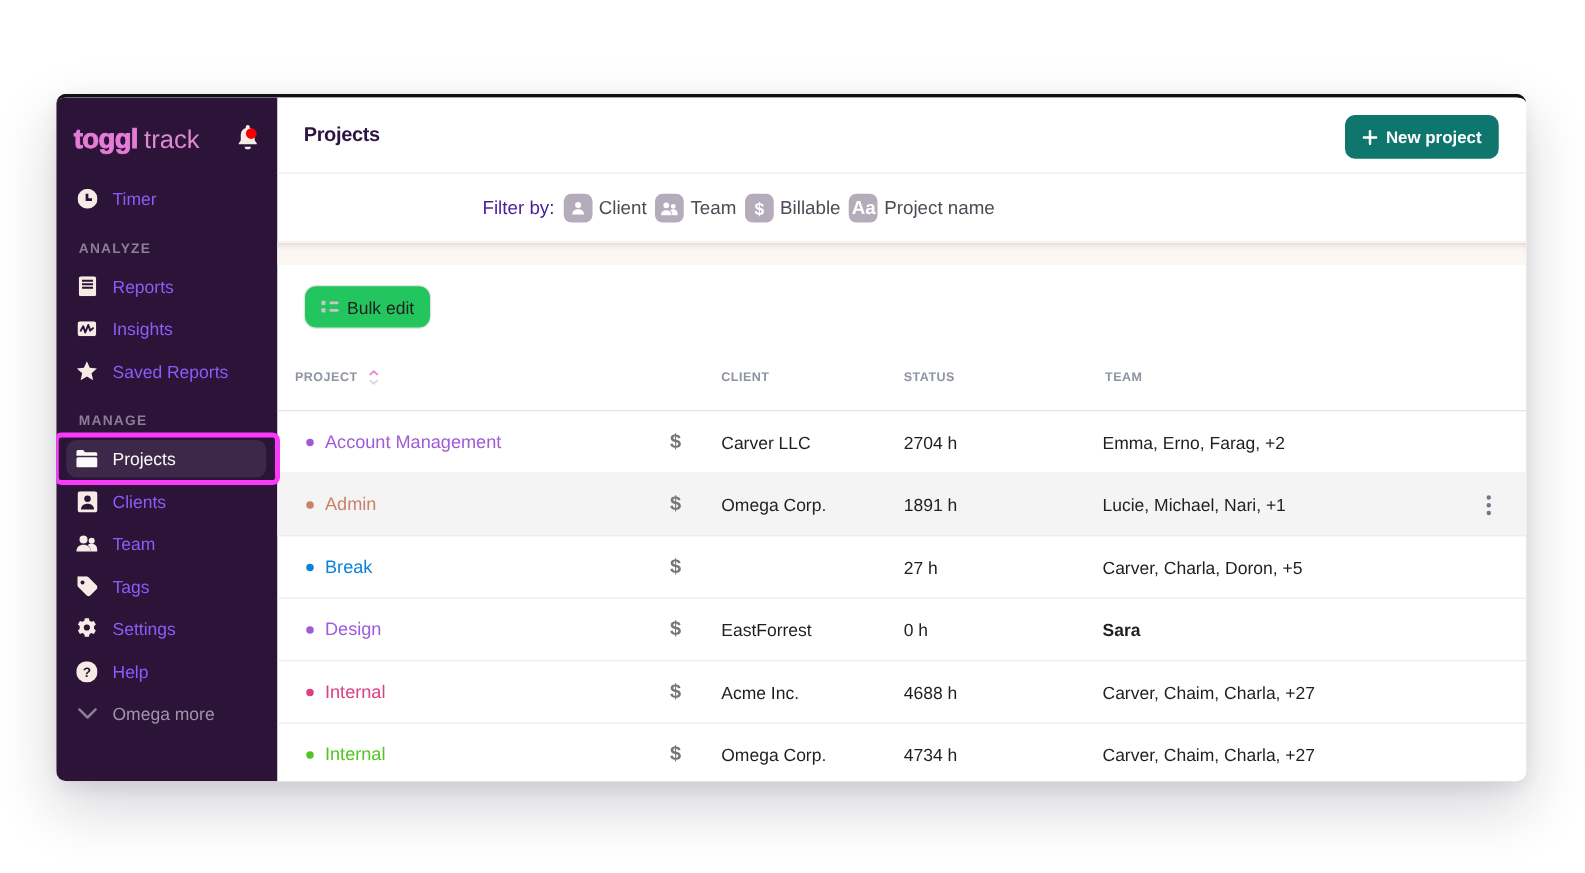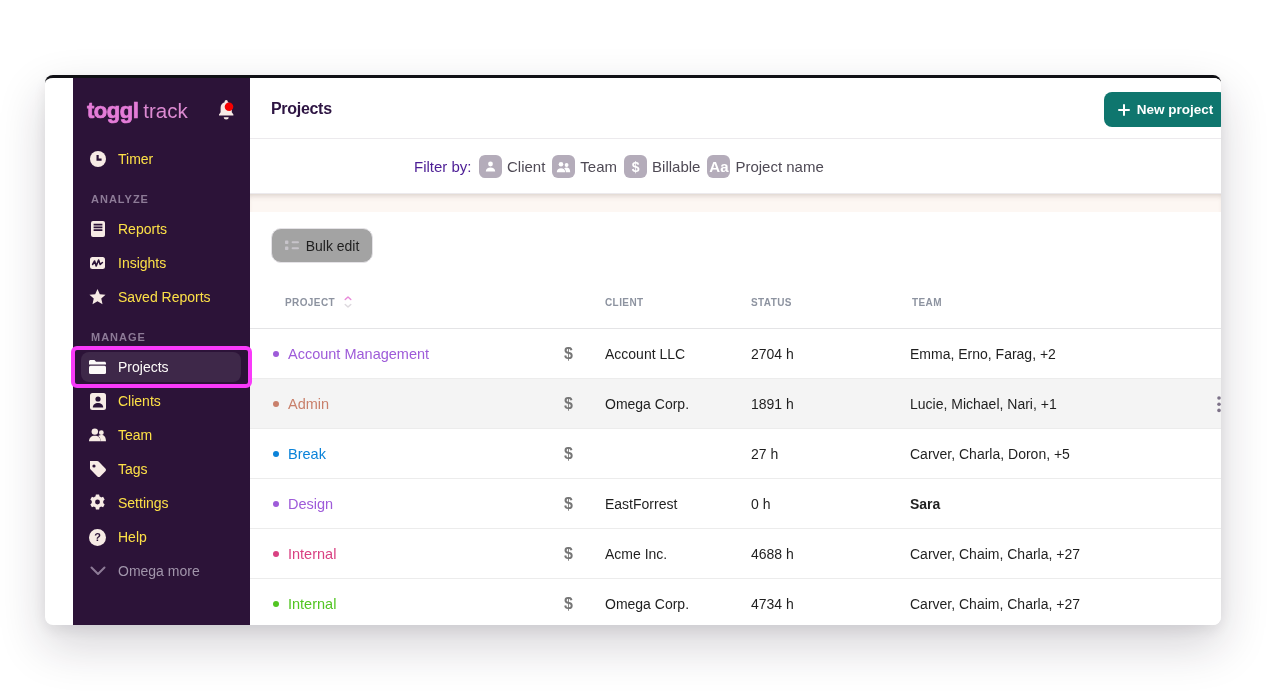--- a/index.html
+++ b/index.html
@@ -5,28 +5,28 @@
   * { margin:0; padding:0; box-sizing:border-box; }
   html,body { width:1268px; height:698px; background:#ffffff; font-family:"Liberation Sans",sans-serif; overflow:hidden; }
   .app {
     will-change:transform;
     position:absolute; left:45px; top:75px; width:1176px; height:550px;
     border-radius:8px; border-top:3px solid #101015;
     box-shadow:0 20px 48px rgba(30,20,40,.19), 0 5px 16px rgba(30,20,40,.08);
     display:flex; overflow:hidden; background:#fff;
   }
   
-  .side { position:relative; width:177px; background:#2c1338; flex:none;margin-left:28px; }
+  .side { position:relative; width:177px; background:#2c1338; flex:none; }
   .logo { position:absolute; left:14px; top:20px; height:24px; white-space:nowrap; }
   .logo .t1 { font-weight:bold; font-size:22px; color:#e57cd8; letter-spacing:-0.5px; -webkit-text-stroke:0.7px #e57cd8; }
   .logo .t2 { font-weight:300; font-size:20.5px; color:#dd8ad2; margin-left:5px; }
   .bell { position:absolute; left:144px; top:22px; }
   .navrow { position:absolute; left:0; width:177px; height:20px; display:flex; align-items:center; }
   .navrow .ic { position:absolute; left:16px; width:17px; height:20px; display:flex; align-items:center; justify-content:center; }
-  .navrow .tx { position:absolute; left:45px; white-space:nowrap; font-size:14px; color:#fde047; }
+  .navrow .tx { position:absolute; left:45px; white-space:nowrap; font-size:14px; color:#8b5cf6; }
   .navlabel { position:absolute; left:18px; font-size:11px; font-weight:bold; letter-spacing:1px; color:#8d7b97; }
   .projbg { position:absolute; left:8px; top:274px; width:160px; height:30px; background:#3e2849; border-radius:8px; }
   .pinkbox { position:absolute; left:-2px; top:268px; width:181px; height:42px; border:4px solid #f93afa; border-radius:6px; z-index:5; }
   .dim { color:#a195ab !important; }
   
   .main { position:relative; flex:1; background:#fff; }
   .topbar { position:absolute; left:0; top:0; width:100%; height:61px; border-bottom:1px solid #eceaed; }
   .title { position:absolute; left:21px; top:22px; font-size:16px; letter-spacing:-0.3px; font-weight:bold; color:#2d1442; }
   .newbtn { position:absolute; left:854px; top:14px; width:123px; height:35px; background:#0f766e; border-radius:8px;
     color:#fff; font-size:13.5px; font-weight:bold; display:flex; align-items:center; justify-content:center; gap:7px; }
@@ -34,21 +34,21 @@
   .showactive { position:absolute; left:22px; top:16px; width:116px; height:31px; border:1px solid #e2dde3;
     display:flex; align-items:center; justify-content:space-between; padding:0 10px 0 11px; font-size:14px; font-weight:normal; color:#352940; white-space:nowrap; border-radius:10px; }
   .filterby { position:absolute; left:164px; top:0; height:55px; display:flex; align-items:center; font-size:15px; color:#4c1d95; }
   .chips { position:absolute; left:229px; top:0; height:55px; display:flex; align-items:center; gap:7px; }
   .chip { display:flex; align-items:center; gap:5px; font-size:15px; color:#4f4a55; }
   .chipic { width:23px; height:23px; background:#b4acba; border-radius:6px; display:flex; align-items:center; justify-content:center;
     color:#fff; font-size:15px; font-weight:bold; }
   .strip { position:absolute; left:0; top:116px; width:100%; height:18px; background:#fdf7f3;
     box-shadow:inset 0 5px 6px -4px rgba(100,80,70,.28); }
   .bulk { position:absolute; left:21px; top:150px; width:102px; height:35px; border:1px solid #e4e2e6; border-radius:10px;
-    display:flex; align-items:center; justify-content:center; gap:7px; font-size:14px; color:#1f1f1f; background:#a3a3a3; }
+    display:flex; align-items:center; justify-content:center; gap:7px; font-size:14px; color:#1f1f1f; background:#22c55e; }
   
   .thead { position:absolute; top:219px; height:14px; font-size:10px; font-weight:bold; letter-spacing:0.4px; color:#8d93a0; }
   .theadline { position:absolute; left:0; top:250px; width:100%; height:1px; background:#e4e4e6; }
   .row { position:absolute; left:0; width:999px; height:50px; border-bottom:1px solid #ececec; }
   .row .dot { position:absolute; left:23px; top:22px; width:6px; height:6px; border-radius:50%; }
   .row .pname { position:absolute; left:38px; top:17px; font-size:14.5px; }
   .row .doll { position:absolute; left:314px; top:16px; font-size:16px; font-weight:bold; color:#767676; }
   .row .client { position:absolute; left:355px; top:17px; font-size:14px; color:#1f1f1f; }
   .row .status { position:absolute; left:501px; top:17px; font-size:14px; color:#1f1f1f; }
   .row .team { position:absolute; left:660px; top:17px; font-size:14px; color:#1f1f1f; }
@@ -205,36 +205,36 @@
     <div class="strip"></div>
     <div class="bulk">
       <svg width="14" height="11" viewBox="0 0 14 11">
           <rect x="0" y="0.6" width="3.4" height="3.4" rx="0.8" fill="#c7c4ca"></rect>
           <rect x="0" y="6.6" width="3.4" height="3.4" rx="0.8" fill="#c7c4ca"></rect>
           <rect x="6.6" y="1.2" width="7.4" height="2.1" rx="1" fill="#c7c4ca"></rect>
           <rect x="6.6" y="7.2" width="7.4" height="2.1" rx="1" fill="#c7c4ca"></rect>
         </svg>
       Bulk edit
     </div>
-    <div class="thead" style="left:35px">PROJECT
+    <div class="thead" style="left:14px">PROJECT
       <svg style="position:absolute;left:59px;top:-2px" width="8" height="14" viewBox="0 0 8 14">
           <path d="M1.2 4.6 4 1.9l2.8 2.7" stroke="#e88ad9" stroke-width="1.4" fill="none" stroke-linecap="round" stroke-linejoin="round"></path>
           <path d="M1.2 9.4 4 12.1l2.8-2.7" stroke="#ddd9de" stroke-width="1.4" fill="none" stroke-linecap="round" stroke-linejoin="round"></path>
         </svg>
     </div>
     <div class="thead" style="left:355px">CLIENT</div>
     <div class="thead" style="left:501px">STATUS</div>
     <div class="thead" style="left:662px">TEAM</div>
     <div class="theadline"></div>
 
     <div class="row" style="top:251px">
       <span class="dot" style="background:#9e5bd9"></span>
         <span class="pname" style="color:#9e5bd9">Account Management</span>
       <span class="doll">$</span>
-        <span class="client">Account LLC</span>
+        <span class="client">Carver LLC</span>
         <span class="status">2704 h</span>
         <span class="team">Emma, Erno, Farag, +2</span>
     </div>
     <div class="row" style="top:301px; background:#f4f4f4">
       <span class="dot" style="background:#c9806b"></span>
         <span class="pname" style="color:#c9806b">Admin</span>
       <span class="doll">$</span>
         <span class="client">Omega Corp.</span>
         <span class="status">1891 h</span>
         <span class="team">Lucie, Michael, Nari, +1</span>

